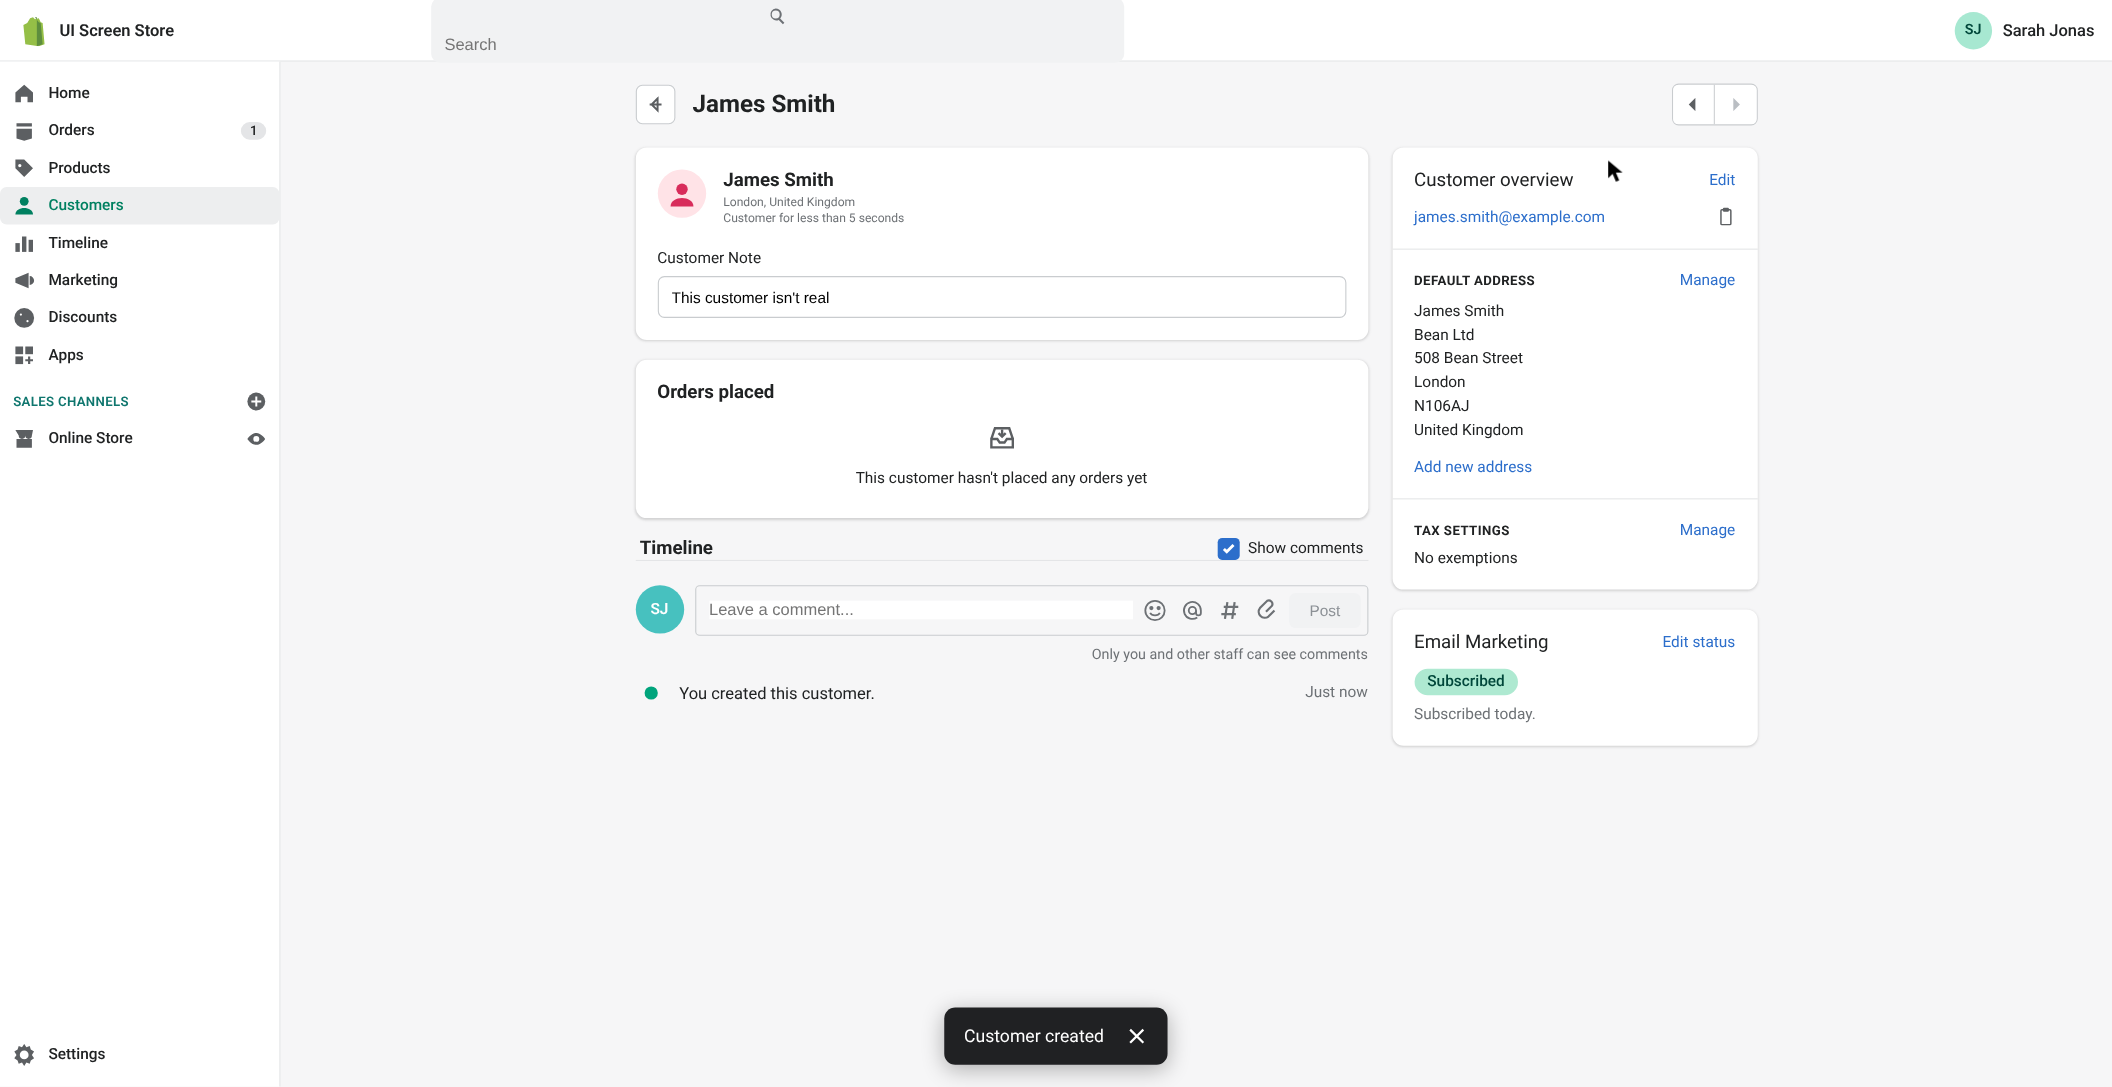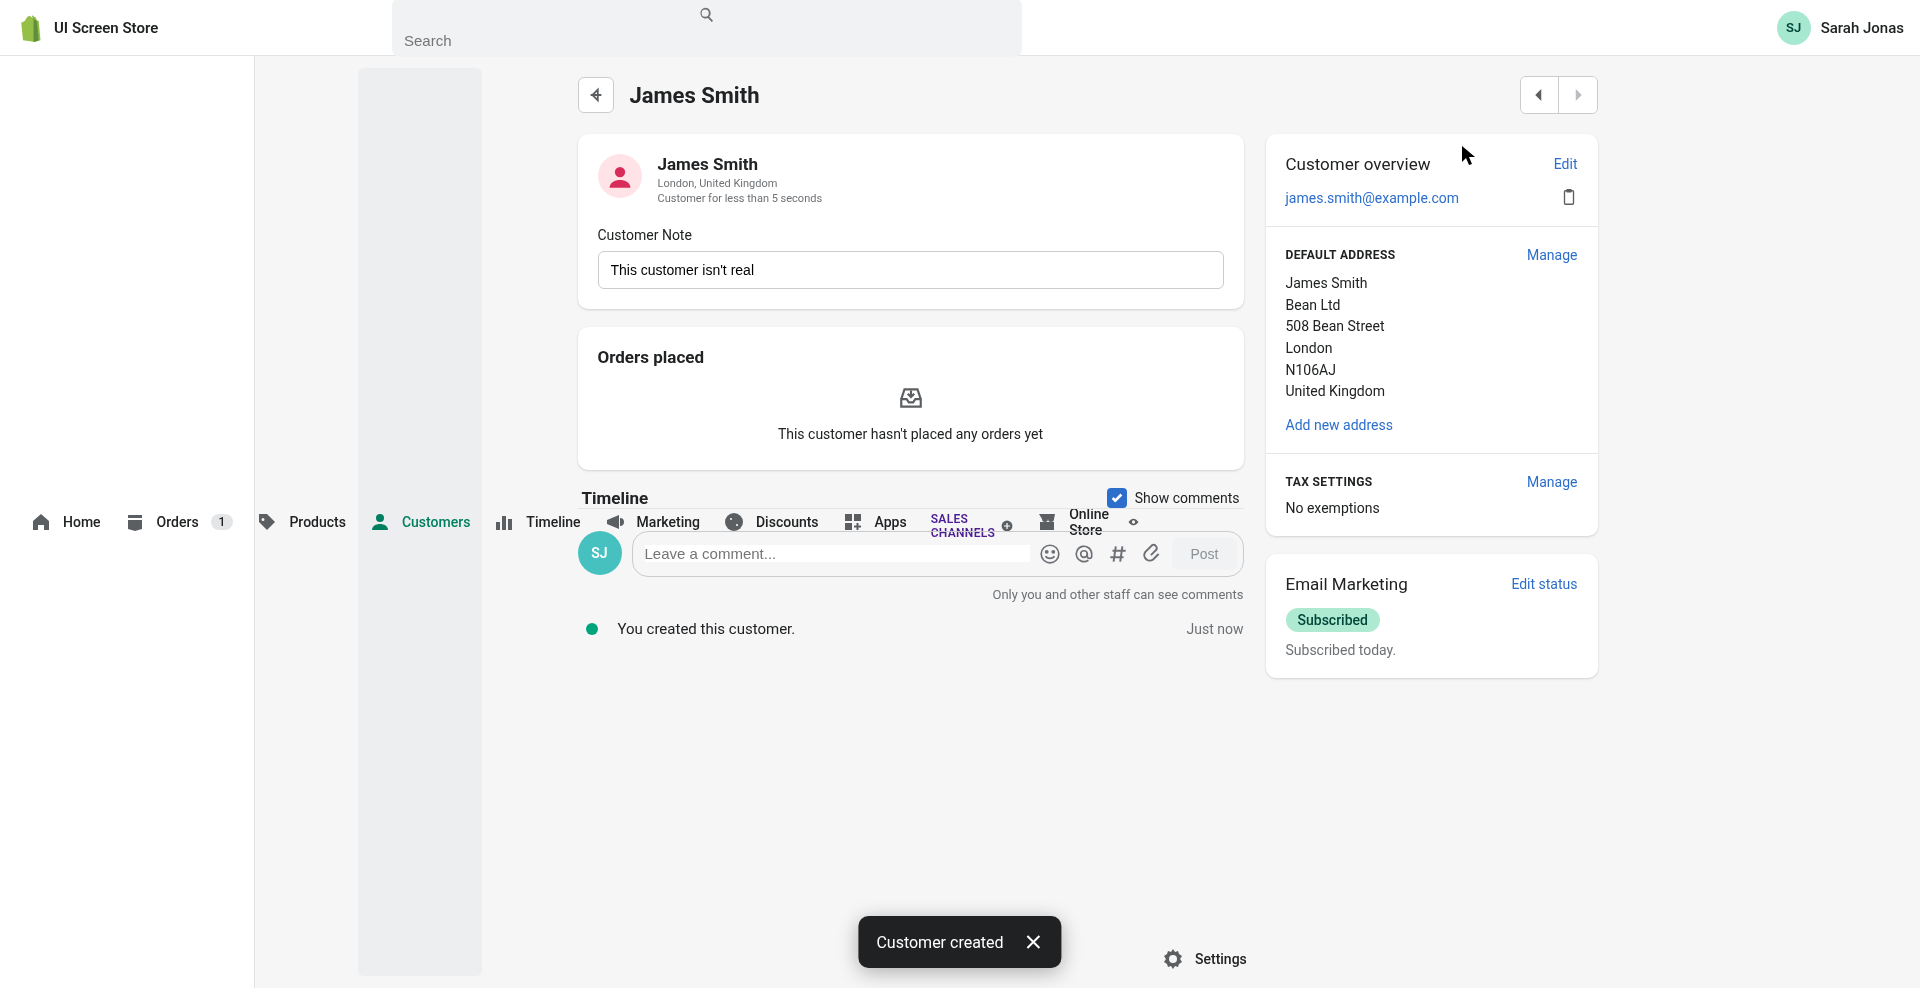--- a/index.html
+++ b/index.html
@@ -10,26 +10,26 @@
 .store-name { font-weight: 600; font-size: 15px; }
 .search-wrap { flex: 0 0 630px; margin-left: 120px; }
 .search-box { display:flex; align-items:center; background:#f1f2f3; border-radius:8px; padding:8px 12px; gap:8px;flex-direction:column; }
 .search-box input { border:none; background:transparent; outline:none; font-size:15px; width:100%; }
 .spacer { flex:1; }
 .user-wrap { display:flex; align-items:center; gap:10px; }
 .avatar { width:34px; height:34px; border-radius:50%; background:#a7e8d1; color:#00473a; display:flex; align-items:center; justify-content:center; font-weight:600; font-size:13px; }
 .user-name { font-weight:500; font-size:15px; }
 
 .layout { display:flex; height: calc(100vh - 56px); }
-.sidebar { width: 255px; background:#fff; border-right:1px solid #e1e3e5; display:flex; padding:12px 19px; }
+.sidebar { width: 255px; background:#fff; border-right:1px solid #e1e3e5; display:flex; flex-direction:column; padding:12px 0; }
 .nav-item { display:flex; align-items:center; gap:12px; padding:7px 12px; border-radius:6px; cursor:pointer; color:#202223; font-weight:500; font-size:14px; }
 .nav-item.active { background:#edeeef; color:#008060; }
 .nav-item .icon { width:20px; height:20px; display:flex; align-items:center; justify-content:center; }
 .nav-item .badge { margin-left:auto; background:#e4e5e7; border-radius:10px; padding:1px 8px; font-size:12px; }
-.section-label { font-size:12px; font-weight:600; color:#4c1d95; padding:16px 12px 8px; letter-spacing:0.3px; display:flex; justify-content:space-between; align-items:center;}
+.section-label { font-size:12px; font-weight:600; color:#0f766e; padding:16px 12px 8px; letter-spacing:0.3px; display:flex; justify-content:space-between; align-items:center;}
 .sidebar-footer { margin-top:auto; }
 
 .content { flex:1; overflow:auto; padding: 20px 60px 40px; display:flex; justify-content:center; }
 .content-inner { width:100%; max-width:1020px; }
 .page-header { display:flex; align-items:center; margin-bottom:20px; }
 .back-btn { width:36px; height:36px; border:1px solid #c9cccf; border-radius:6px; background:#fff; display:flex; align-items:center; justify-content:center; cursor:pointer; margin-right:16px;}
 .page-title { font-size:22px; font-weight:700; }
 .pager { margin-left:auto; display:flex; border:1px solid #c9cccf; border-radius:6px; overflow:hidden; }
 .pager button { width:38px; height:36px; background:#fff; border:none; display:flex; align-items:center; justify-content:center; cursor:pointer;}
 .pager button:first-child { border-right:1px solid #c9cccf; }
@@ -51,39 +51,39 @@
 .cust-sub { color:#6d7175; font-size:11px; line-height:1.4;}
 .note-label { margin-top:20px; font-size:14px; margin-bottom:8px; }
 .note-input { width:100%; padding:10px 12px; border:1px solid #c9cccf; border-radius:6px; font-size:14px; }
 
 .section-title { font-weight:700; font-size:17px; }
 .empty-orders { text-align:center; padding:18px 0 8px; color:#202223; }
 .empty-icon { margin:0 auto 12px; width:26px; height:26px; }
 
 .timeline-head { display:flex; justify-content:space-between; align-items:flex-start; padding: 0 0 18px; }
 .chk { width:20px; height:20px; background:#2c6ecb; border-radius:4px; display:inline-flex; align-items:center; justify-content:center; margin-right:8px;}
-.tl-input-box { flex:1; border:1px solid #c9cccf; border-radius:16px; display:flex; align-items:center; padding:6px 6px 6px 12px; gap:6px;}
+.tl-input-box { flex:1; border:1px solid #c9cccf; border-radius:4px; display:flex; align-items:center; padding:6px 6px 6px 12px; gap:6px;}
 .tl-input-box input { flex:1; border:none; outline:none; font-size:15px; }
 .tl-icon-btn { width:28px; height:28px; display:flex; align-items:center; justify-content:center; color:#6d7175; cursor:pointer;}
 .post-btn { background:#f1f2f3; color:#8c9196; border:none; padding:8px 18px; border-radius:6px; font-weight:500; font-size:14px; cursor:pointer;}
 .tl-hint { text-align:right; color:#6d7175; font-size:13px; margin-top:10px; }
 .tl-day { font-size:12px; font-weight:700; color:#6d7175; margin-top:24px; margin-left:52px;}
 .tl-item { display:flex; align-items:center; margin-top:18px; margin-left:8px; gap:20px;}
 .tl-dot { width:12px; height:12px; border-radius:50%; background:#00a47c; }
 .tl-text { flex:1; font-size:15px; }
 .tl-time { color:#6d7175; font-size:14px; }
 
 .side-title { font-weight:400; font-size:17px;text-align:center; }
 .link { color:#2c6ecb; font-size:14px; cursor:pointer; }
 .uppercase { font-size:12px; font-weight:700; letter-spacing:0.4px; }
 .addr-lines { margin-top:10px; line-height:1.55; font-size:14px;}
 .pill { display:inline-block; background:#aee9d1; color:#00473a; padding:4px 12px; border-radius:12px; font-size:14px; font-weight:500;}
 .sub-text { color:#6d7175; font-size:14px; margin-top:10px;}
 
-.toast { position:fixed; bottom:20px; left:50%; transform:translateX(-50%); background:#202123; color:#fff; padding:16px 18px; border-radius:10px; display:flex; align-items:center; gap:20px; font-size:16px; box-shadow:0 4px 20px rgba(0,0,0,0.3);}
+.toast { position:fixed; bottom:20px; left:50%; transform:translateX(-50%); background:#202123; color:#fff; padding:16px 18px; border-radius:10px; display:flex; gap:20px; font-size:16px; box-shadow:0 4px 20px rgba(0,0,0,0.3);}
 .toast-close { cursor:pointer; display:flex;}
 .tl-avatar { width:44px; height:44px; border-radius:50%; background:#47c1bf; color:#fff; display:flex; align-items:center; justify-content:center; font-weight:600;}
 .cursor-arrow { position:fixed; top:146px; left:1462px; font-size:18px; pointer-events:none; }
 </style>
 </head>
 <body>
 
 <div class="topbar">
   <div class="logo-wrap">
     <svg class="logo" viewBox="0 0 32 32">

